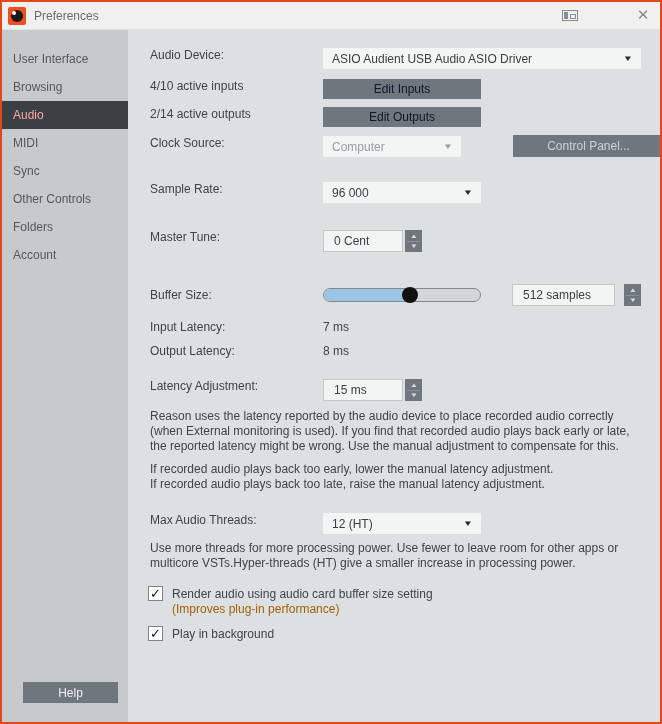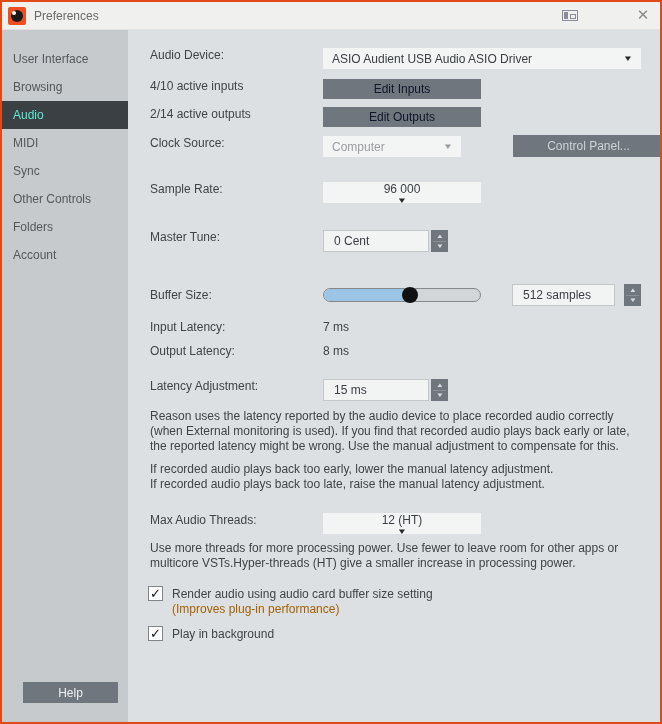--- a/index.html
+++ b/index.html
@@ -45,47 +45,47 @@
   }
   .body { flex:1; display:flex; position:relative; }
   .sidebar {
     width:126px; background:#c7cacd; position:relative; flex:0 0 auto;
     padding-top:15px;
   }
   .side-item {
     height:28px; display:flex; align-items:center;
     padding-left:11px; font-size:12px; color:#54585b;
   }
-  .side-item.selected { background:#3b4045; color:#5eead4; }
+  .side-item.selected { background:#3b4045; color:#fca5a5; }
   .help-btn {
     position:absolute; left:21px; bottom:19px; width:95px; height:21px;
     background:#6f767d; color:#eef0f2; font-size:12px;
     display:flex; align-items:center; justify-content:center;margin-top:16px;
   }
   .main { flex:1; position:relative; font-size:12px; color:#3a3f43; }
   .row { position:absolute; left:22px; display:flex; align-items:flex-start; }
   .lbl { width:173px; font-size:12px; color:#3f4447; flex:0 0 auto; }
   .dropdown {
     height:21px; background:#f3f4f4; display:flex; align-items:center;
     justify-content:space-between; padding:0 9px; color:#3a3f43;
   }
   .dropdown .arrow { font-size:8px; color:#26292c; transform:scaleX(1.3); }
   .dropdown.disabled { color:#9a9ea1; }
   .dropdown.disabled .arrow { color:#9a9ea1; }
   .dd-wide { width:318px; }
-  .dd-std  { width:158px;flex-direction:column; }
+  .dd-std  { width:158px; }
   .dd-clock{ width:138px; }
   .btn {
     background:#6f767d; color:#0f172a; font-size:12px; height:20px;
     display:flex; align-items:center; justify-content:center; border:none;
   }
   .btn-edit { width:158px; }
   .btn-panel { width:151px; height:22px; color:#ced2d5; position:absolute; left:363px; top:-1px; }
   .field {
-    background:#f2f3f3; border:1px solid #c3c7c9; height:22px; width:106px;
+    background:#f2f3f3; border:1px solid #c3c7c9; height:22px; width:80px;
     display:flex; align-items:center; padding-left:10px; color:#3a3f43;
   }
   .spinner {
     width:17px; height:22px; background:#6f767d; margin-left:2px;
     display:flex; flex-direction:column; align-items:center; justify-content:center;
     color:#d9dcde;
   }
   .spinner span { font-size:6px; line-height:7px; transform:scaleX(1.4); }
   .spinner .divider { width:13px; height:1px; background:#8a9096; margin:1px 0; }
   .slider {

